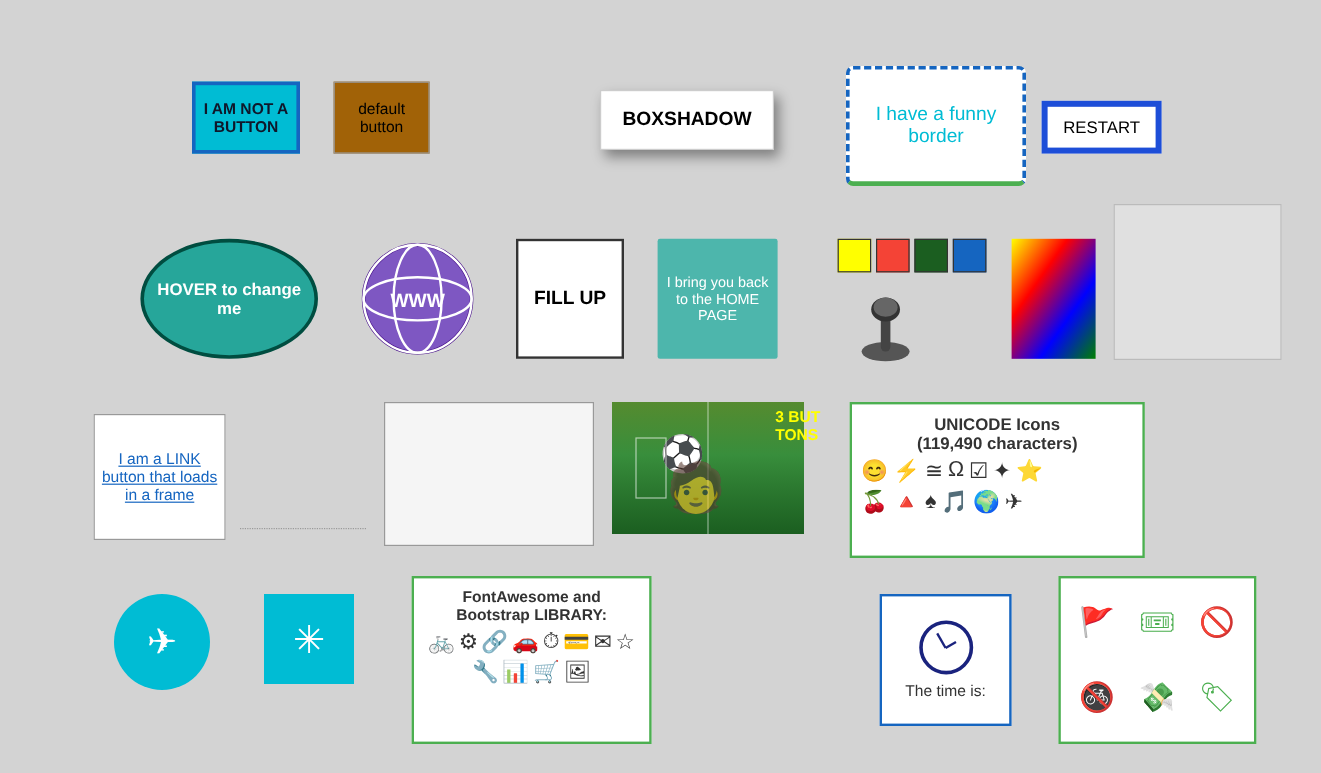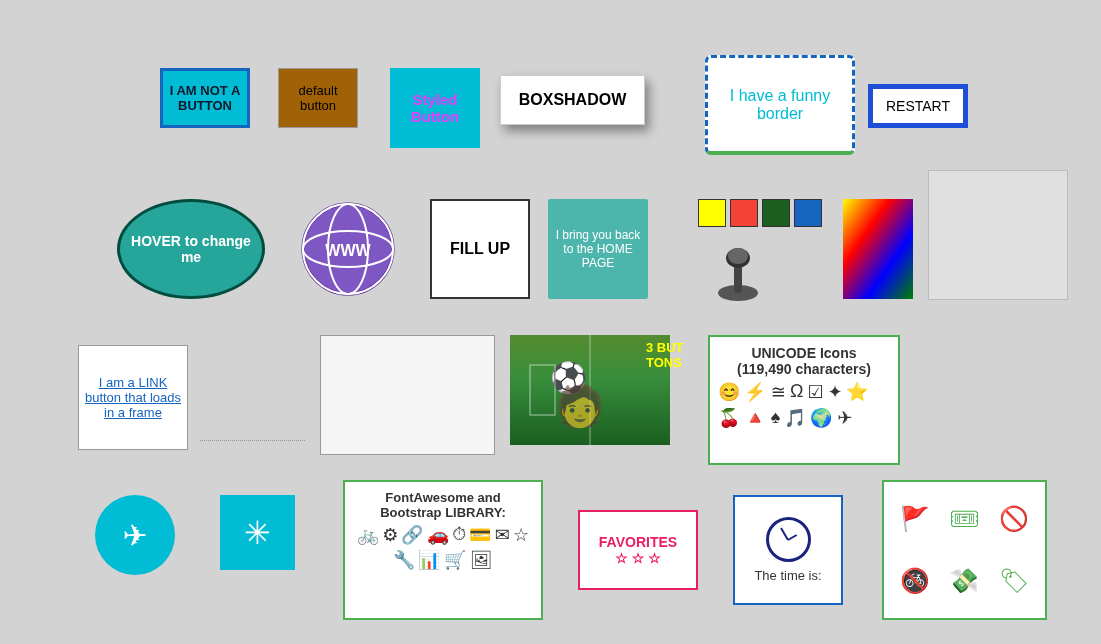--- a/index.html
+++ b/index.html
@@ -125,21 +125,21 @@
 
     .globe-icon {
       position: absolute;
       left: 298px; top: 199px;
       width: 100px; height: 100px;
     }
 
     .btn-fill-up {
       position: absolute;
       left: 430px; top: 199px;
-      width: 100px; height: 100px;
+      width: 90px; height: 100px;
       background: white;
       border: 2px solid #333;
       color: black;
       font-size: 16px;
       font-weight: bold;
       text-align: center;
       display: flex; align-items: center; justify-content: center;
       cursor: pointer;
       overflow: hidden;
       position: absolute;
@@ -238,21 +238,21 @@
       position: absolute;
       left: 510px; top: 335px;
       width: 160px; height: 110px;
       background: #4caf50;
       overflow: hidden;
     }
 
     .unicode-box {
       position: absolute;
       left: 708px; top: 335px;
-      width: 192px; height: 130px;
+      width: 246px; height: 130px;
       background: white;
       border: 2px solid #4caf50;
       padding: 8px;
       font-size: 13px;
       color: #333;
     }
     .unicode-box .title {
       font-weight: bold;
       text-align: center;
       font-size: 14px;
@@ -400,23 +400,20 @@
 <div class="ui-area">
 
   <div class="btn-not-button">
     <span>I AM NOT A BUTTON</span>
   </div>
 
   <button class="btn-default">
     <span>default button</span>
   </button>
 
-  <button class="btn-styled">
-    <span>Styled Button</span>
-  </button>
 
   <button class="btn-boxshadow">
     <span>BOXSHADOW</span>
   </button>
 
   <div class="btn-funny-border">
     <span>I have a funny border</span>
   </div>
 
   <button class="btn-restart">
@@ -531,24 +528,20 @@
       <span>💳</span>
       <span>✉</span>
       <span>☆</span>
       <span>🔧</span>
       <span>📊</span>
       <span>🛒</span>
       <span>🖼</span>
     </div>
   </div>
 
-  <div class="btn-favorites">
-    <span>FAVORITES</span>
-    <span>☆ ☆ ☆</span>
-  </div>
 
   <div class="time-box">
     <div class="clock-icon">
       <div class="clock-hand-minute"></div>
       <div class="clock-hand-hour"></div>
     </div>
     <div style="font-size:13px; color:#333;">The time is:</div>
   </div>
 
   <div class="green-icons-box">

